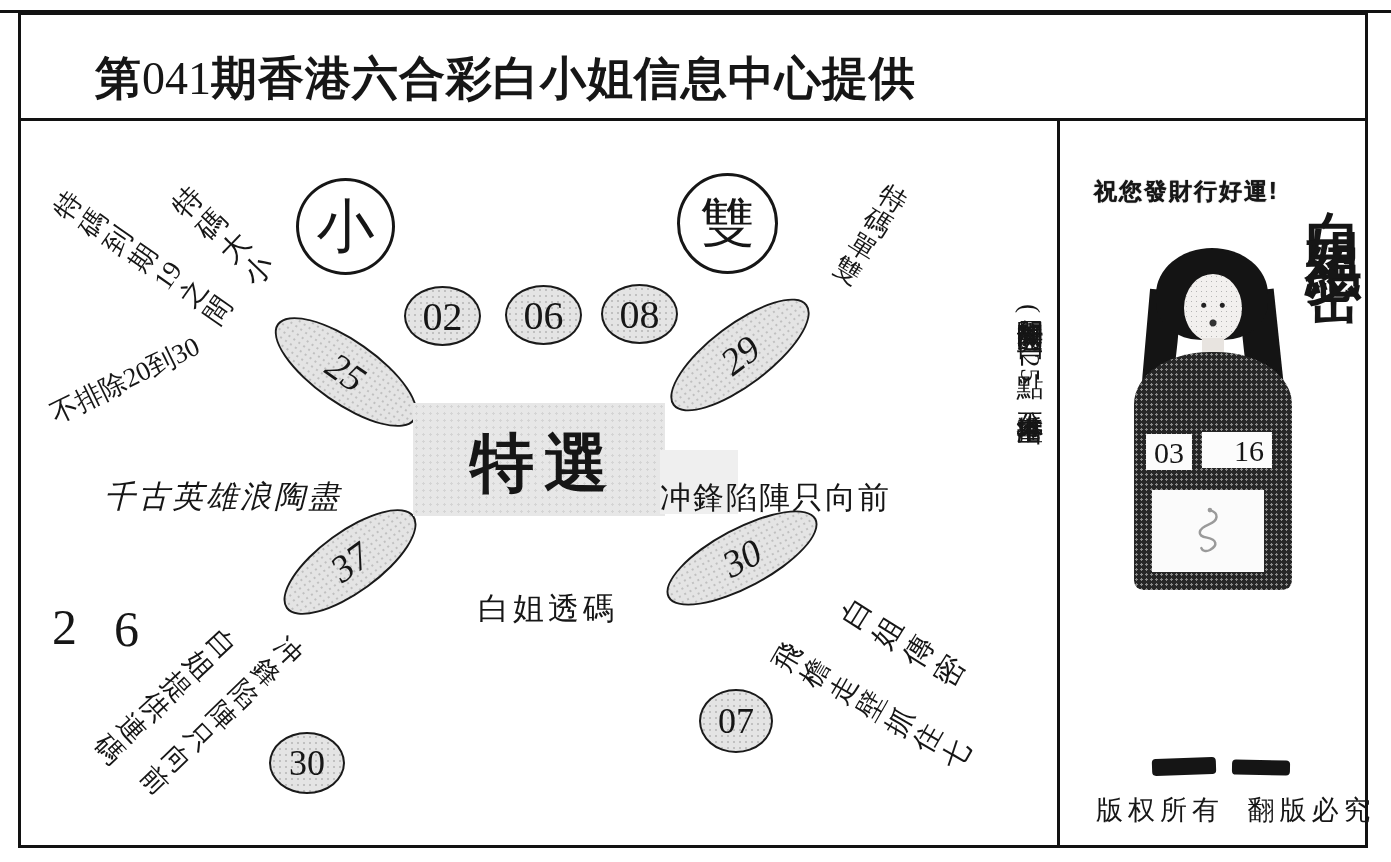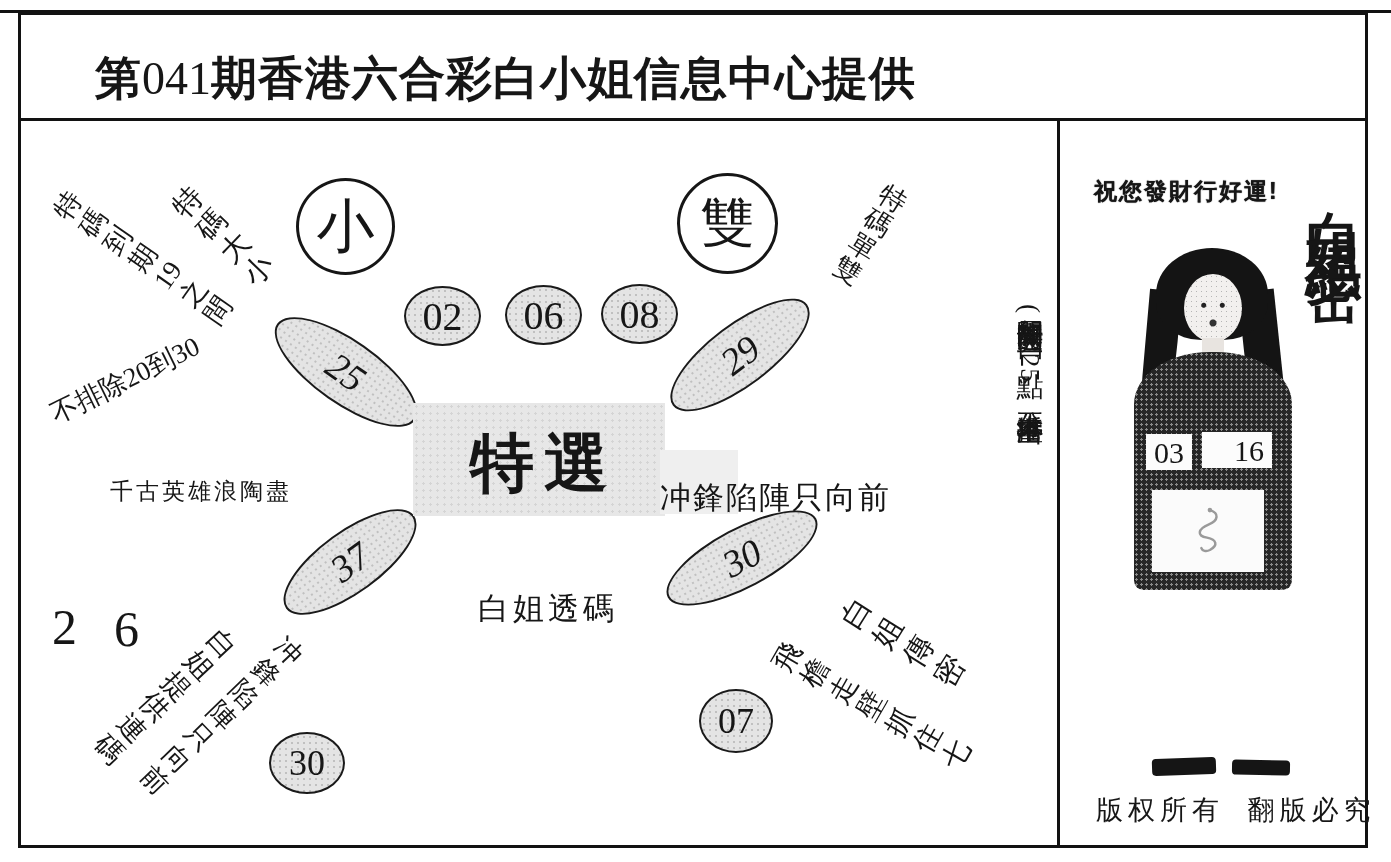--- a/index.html
+++ b/index.html
@@ -103,21 +103,21 @@
     <span>37</span>
   </div>
   <div class="circ gray tilt-num" style="left:658px;top:528px;width:168px;height:60px;transform:rotate(-28deg);">
     <span>30</span>
   </div>
 
   <div class="hl" style="left:413px;top:403px;width:252px;height:113px;"></div>
   <div class="hl2" style="left:660px;top:450px;width:78px;height:64px;"></div>
   <div class="texuan" style="left:470px;top:420px;">特選</div>
 
-  <div class="t" style="left:110px;top:476px;font-size:23px;letter-spacing:3px;">千古英雄浪陶盡</div>
+  <div class="t" style="left:104px;top:476px;font-size:31px;letter-spacing:3px;font-style:italic;">千古英雄浪陶盡</div>
   <div class="t" style="left:660px;top:477px;font-size:31px;letter-spacing:2px;">冲鋒陷陣只向前</div>
   <div class="t" style="left:478px;top:588px;font-size:31px;letter-spacing:4px;">白姐透碼</div>
 
   <div class="t" style="left:52px;top:598px;font-size:50px;">2</div>
   <div class="t" style="left:114px;top:600px;font-size:50px;">6</div>
 
   <div class="diag-col" style="left:143px;top:258px;--r:-55deg;font-size:27px;">特碼到期19之間</div>
   <div class="diag-col" style="left:223px;top:236px;--r:-46deg;font-size:29px;">特碼大小</div>
   <div class="diag-line" style="left:125px;top:380px;--r:-26deg;font-size:27px;">不排除20到30</div>
 

